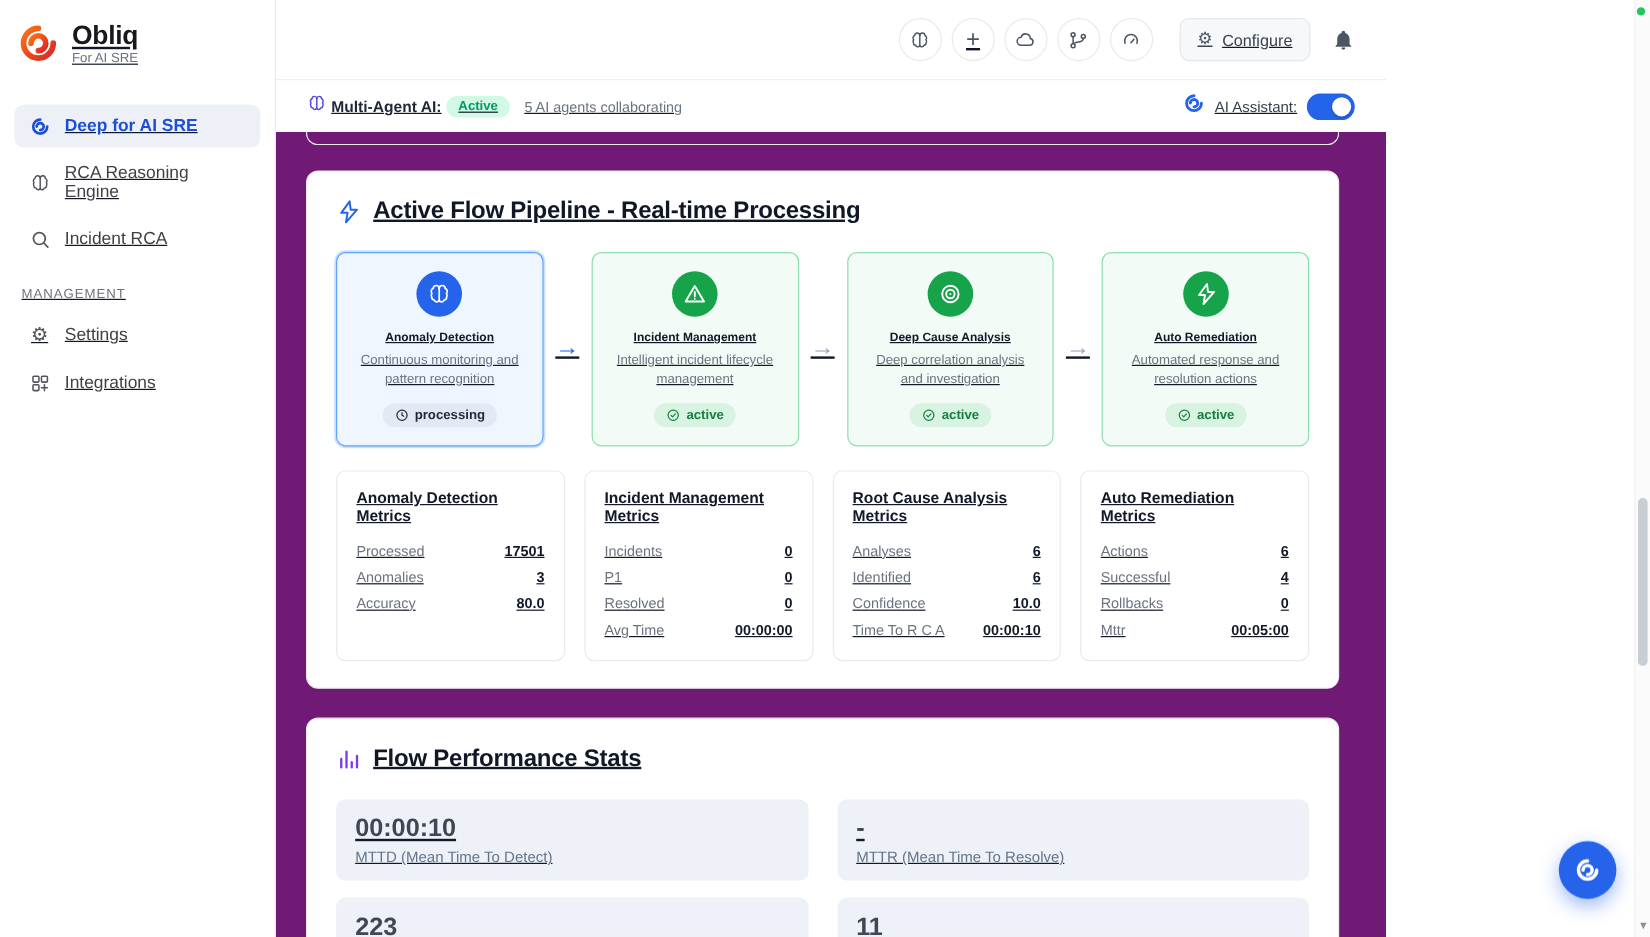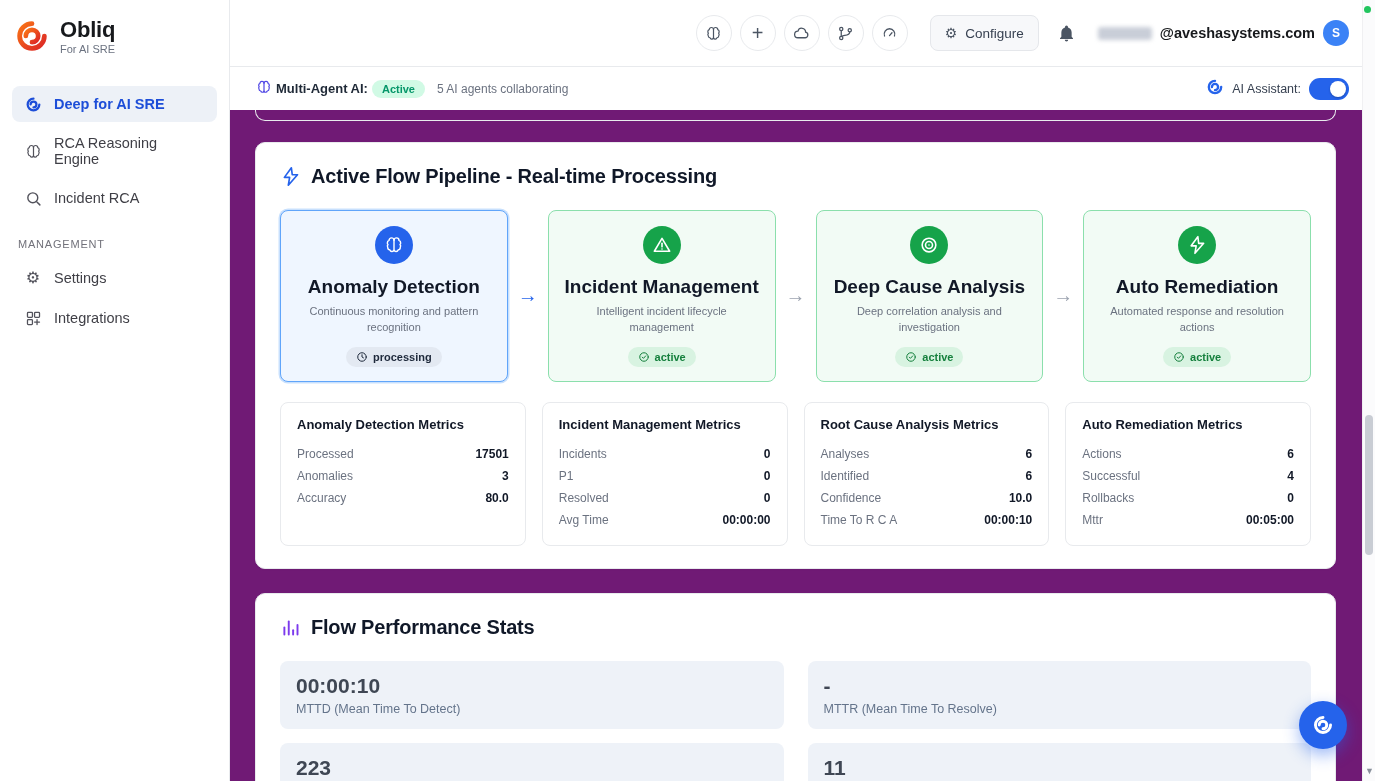--- a/index.html
+++ b/index.html
@@ -1,18 +1,18 @@
 <!DOCTYPE html>
 <html><head>
 <meta charset="utf-8">
 <style>
   * { margin:0; padding:0; box-sizing:border-box; }
   html,body { width:1375px; height:781px; overflow:hidden; background:#fff;
     font-family:"Liberation Sans", sans-serif; color:#111827; }
-  .app { display:flex; width:1375px; height:781px; position:relative; }
+  .app { display:flex; width:1155px; height:781px; position:relative;text-decoration:underline; }
 
   
   .sidebar { width:230px; min-width:230px; background:#fff; border-right:1px solid #e8eaed; padding-top:14px; }
   .logo { display:flex; gap:10px; padding:4px 14px 24px 14px; align-items:flex-start; }
   .logo svg { width:36px; height:36px; flex:none; }
   .logo-name { font-size:22px; font-weight:700; color:#17191c; letter-spacing:-0.2px; line-height:1.05; }
   .logo-sub { font-size:11px; color:#6b7280; margin-top:2px; }
   .nav-item { display:flex; align-items:center; gap:12px; margin:4px 12px; padding:9px 12px; border-radius:8px;
     font-size:14.5px; color:#3f3f46; cursor:pointer; }
   .nav-item.active { background:#edf1f7; color:#1d4ed8; font-weight:600; }
@@ -67,21 +67,21 @@
 
   .stages { display:flex; align-items:stretch; }
   .stage { flex:1; border-radius:8px; padding:15px 14px 14px; text-align:center;
     display:flex; flex-direction:column; align-items:center; cursor:pointer; }
   .stage.sel-blue { background:#eff6ff; border:1px solid #60a5fa; box-shadow:0 0 0 1.5px rgba(96,165,250,.35); }
   .stage.sel-green { background:#f2fbf5; border:1px solid #8bdfac; }
   .stage-icon { width:38px; height:38px; border-radius:50%; display:flex; align-items:center; justify-content:center; margin-bottom:12px; flex:none; }
   .stage-icon.blue { background:#2563eb; }
   .stage-icon.green { background:#16a34a; }
   .stage-icon svg { width:20px; height:20px; }
-  .stage-name { font-size:19px; font-weight:700; color:#111827; margin-bottom:6px; }
+  .stage-name { font-size:10px; font-weight:700; color:#111827; margin-bottom:6px; }
   .stage-desc { font-size:11px; color:#6b7280; line-height:1.45; max-width:195px; }
   .stage-badge-wrap { margin-top:auto; padding-top:11px; }
   .badge { display:inline-flex; align-items:center; gap:5px; padding:4px 10px; border-radius:999px; font-size:11px; font-weight:600; }
   .badge svg { width:12px; height:12px; flex:none; }
   .badge.processing { background:#e3e9f2; color:#1e293b; }
   .badge.active { background:#d8f3e1; color:#15803d; }
   .arrow { width:40px; display:flex; align-items:center; justify-content:center; font-size:20px; color:#9ca3af; flex:none; }
   .arrow.blue { color:#2563eb; }
 
   .metrics { display:flex; gap:16px; margin-top:20px; }
@@ -216,25 +216,20 @@
       </button>
       <button class="configure-btn">
         <span class="gear-glyph">⚙</span>
         <span>Configure</span>
       </button>
       <button class="bell-btn">
         <svg viewBox="0 0 24 24" fill="#4b5563">
             <path d="M12 22a2.2 2.2 0 0 0 2.2-2.2H9.8A2.2 2.2 0 0 0 12 22zm6.5-5.8v-5.4c0-3-1.8-5.6-4.6-6.3v-.6a1.9 1.9 0 1 0-3.8 0v.6C7.3 5.2 5.5 7.7 5.5 10.8v5.4L3.8 18v1h16.4v-1z"></path>
           </svg>
       </button>
-      <div class="account">
-        <span class="redacted"></span>
-        <span class="email">@aveshasystems.com</span>
-        <span class="avatar">S</span>
-      </div>
     </header>
 
     <div class="statusbar">
       <div class="sb-left">
         <span>
           <svg viewBox="0 0 24 24" fill="none" stroke="#4f46e5" stroke-width="1.8" stroke-linecap="round" stroke-linejoin="round">
               <path d="M12 5.5V18.5"></path>
               <path d="M12 6a3 3 0 0 0-3-2.5A3 3 0 0 0 6 6.5 3 3 0 0 0 4 9.5a3 3 0 0 0 .8 2A3 3 0 0 0 4.5 15a3 3 0 0 0 2.6 3A2.7 2.7 0 0 0 12 18.5"></path>
               <path d="M12 6a3 3 0 0 1 3-2.5A3 3 0 0 1 18 6.5a3 3 0 0 1 2 3 3 3 0 0 1-.8 2A3 3 0 0 1 19.5 15a3 3 0 0 1-2.6 3A2.7 2.7 0 0 1 12 18.5"></path>
             </svg>

